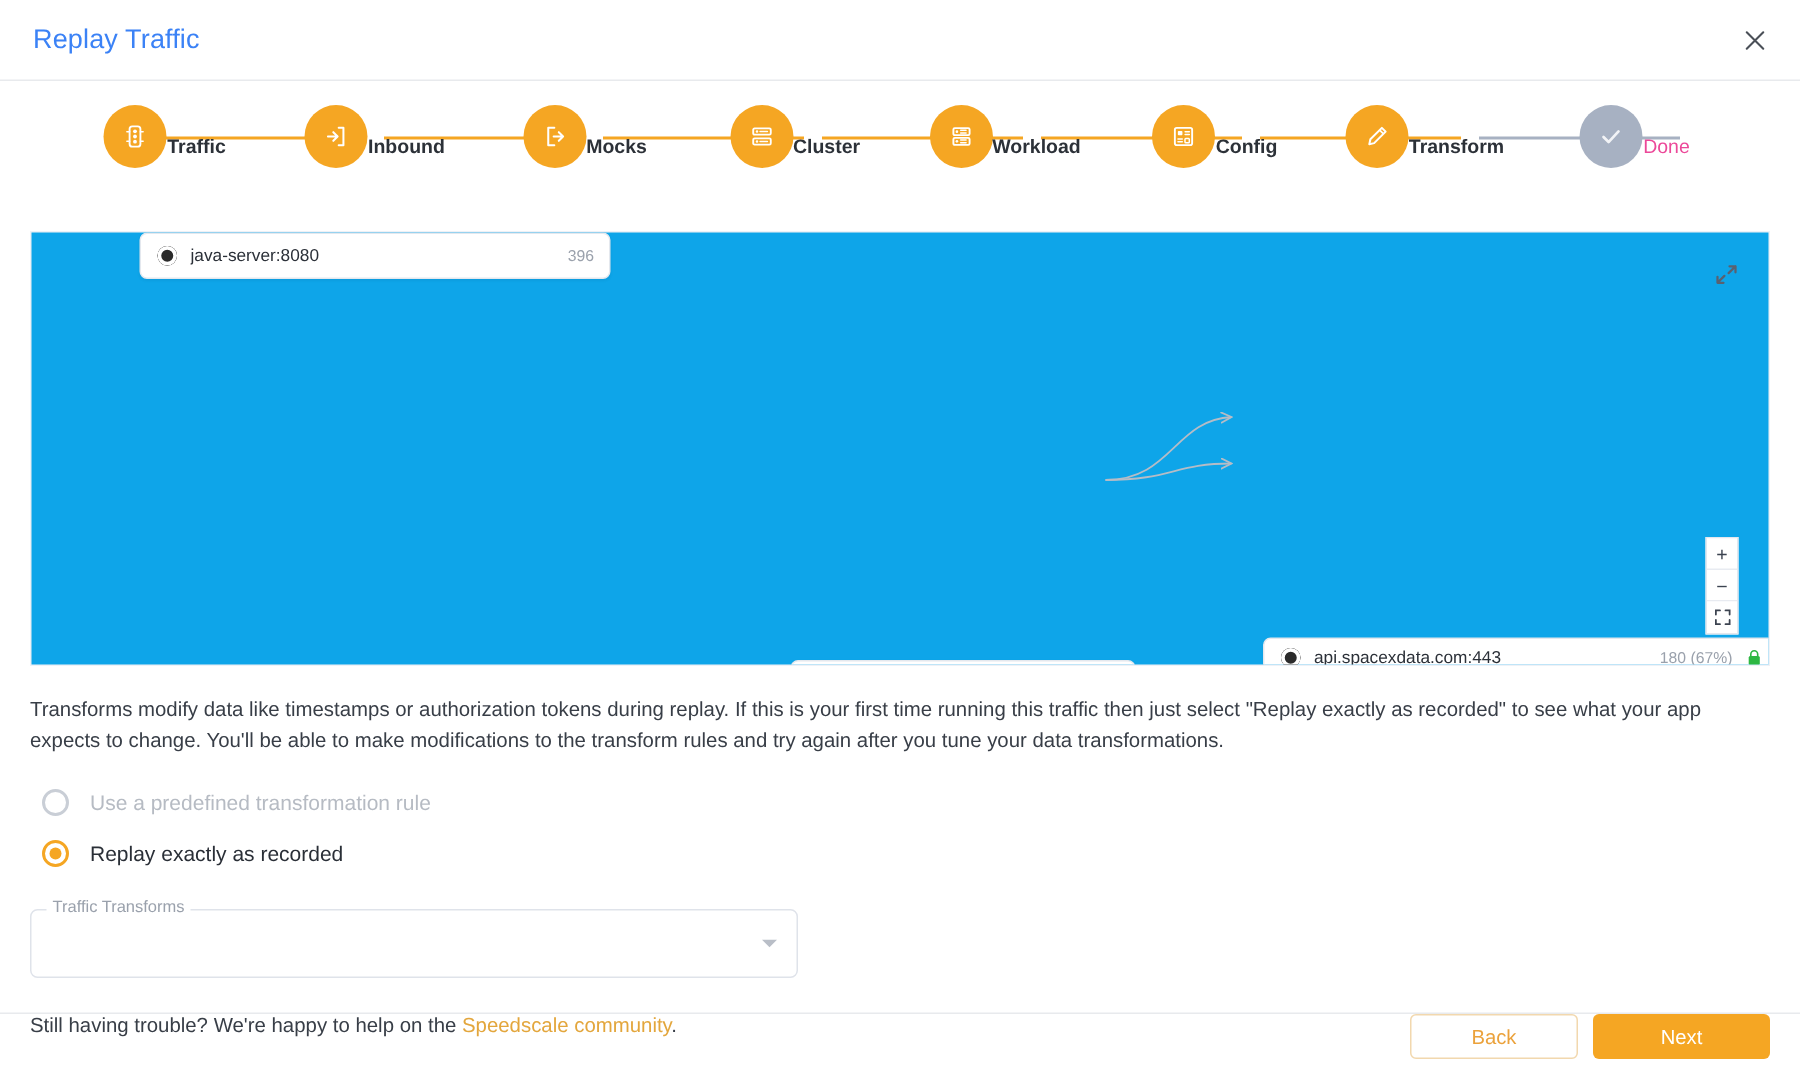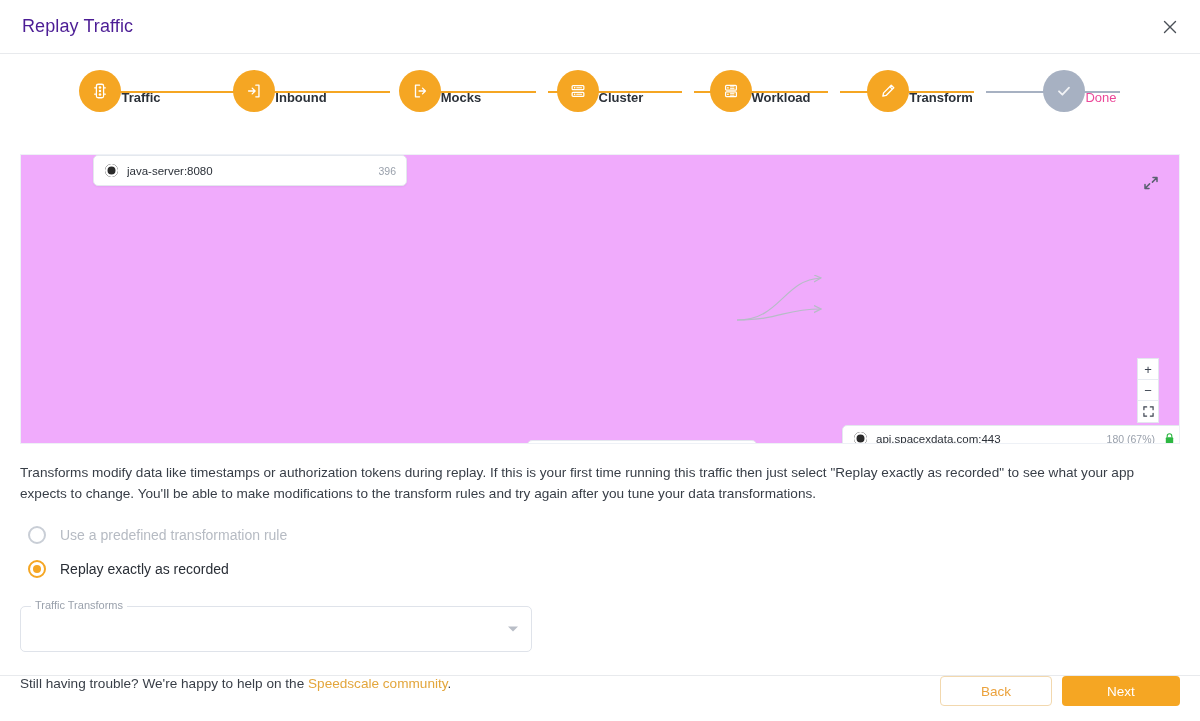--- a/index.html
+++ b/index.html
@@ -17,21 +17,21 @@
     position: relative;
     height: 54px;
     border-bottom: 1px solid #e8eaed;
     display: flex;
     align-items: center;
     padding: 0 22px;
   }
   .dialog-title {
     font-size: 18px;
     font-weight: 400;
-    color: #4c1d95;
+    color: #3b82f6;
     letter-spacing: .1px;
   }
   .close-btn {
     position: absolute;
     right: 16px; top: 50%;
     transform: translateY(-50%);
     width: 28px; height: 28px;
     display: flex; align-items: center; justify-content: center;
     cursor: pointer;
     color: #4a4f57;
@@ -78,21 +78,21 @@
     background: #f5a623;
     z-index: 1;
   }
   .step-connector.muted { background: #a7b1c2; }
 
   
   .graph-panel {
     position: relative;
     margin: 8px 20px 0 20px;
     height: 290px;
-    background: #f0abfc;
+    background: #0ea5e9;
     border: 1px solid #eef1f6;
     overflow: hidden;
   }
   .expand-icon {
     position: absolute;
     right: 18px; top: 18px;
     width: 20px; height: 20px;
     color: #5a6170;
     cursor: pointer;
   }
@@ -335,20 +335,31 @@
         <rect x="4" y="3.8" width="12" height="5.2" rx="1" fill="none" stroke="#fff" stroke-width="1.4"></rect>
         <rect x="4" y="11" width="12" height="5.2" rx="1" fill="none" stroke="#fff" stroke-width="1.4"></rect>
         <circle cx="6.6" cy="6.4" r="0.95" fill="#fff"></circle>
           <circle cx="6.6" cy="13.6" r="0.95" fill="#fff"></circle>
         <path d="M9.4 5.4h4M9.4 7.4h4M9.4 12.6h4M9.4 14.6h4" stroke="#fff" stroke-width="1.1" stroke-linecap="round"></path>
       </svg>
     </div>
     <div class="step-label">Workload</div>
   </div>
 
+  <div class="step">
+    <div class="step-circle">
+      <svg width="18" height="18" viewBox="0 0 20 20" aria-hidden="true">
+        <rect x="3.6" y="3.6" width="12.8" height="12.8" rx="1.4" fill="none" stroke="#fff" stroke-width="1.4"></rect>
+        <rect x="5.8" y="5.9" width="3.4" height="3.2" rx="0.6" fill="#fff"></rect>
+        <path d="M11.2 6.4h3.1M11.2 8.6h3.1M5.9 11.8h3.2M5.9 13.9h3.2" stroke="#fff" stroke-width="1.1" stroke-linecap="round"></path>
+        <rect x="11.1" y="11.5" width="3.2" height="3.1" rx="0.6" fill="none" stroke="#fff" stroke-width="1.1"></rect>
+      </svg>
+    </div>
+    <div class="step-label">Config</div>
+  </div>
 
   <div class="step">
     <div class="step-circle">
       <svg width="18" height="18" viewBox="0 0 20 20" aria-hidden="true">
         <path d="M13.6 3.6l2.8 2.8L7.9 14.9 4.3 15.7l.8-3.6z" fill="none" stroke="#fff" stroke-width="1.5" stroke-linejoin="round"></path>
         <path d="M12 5.2l2.8 2.8" stroke="#fff" stroke-width="1.3"></path>
       </svg>
     </div>
     <div class="step-label">Transform</div>
   </div>

